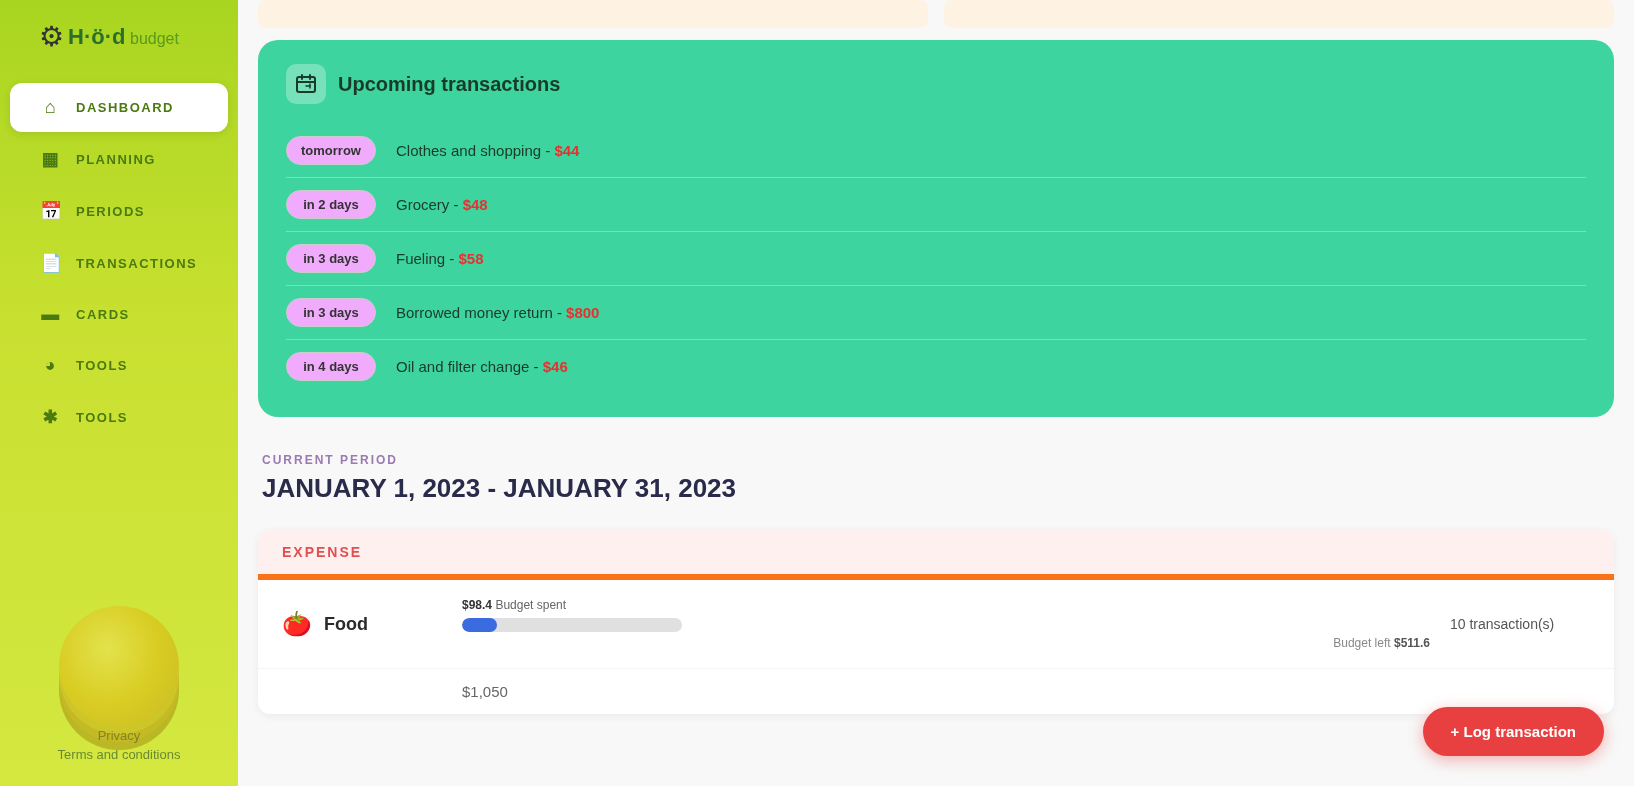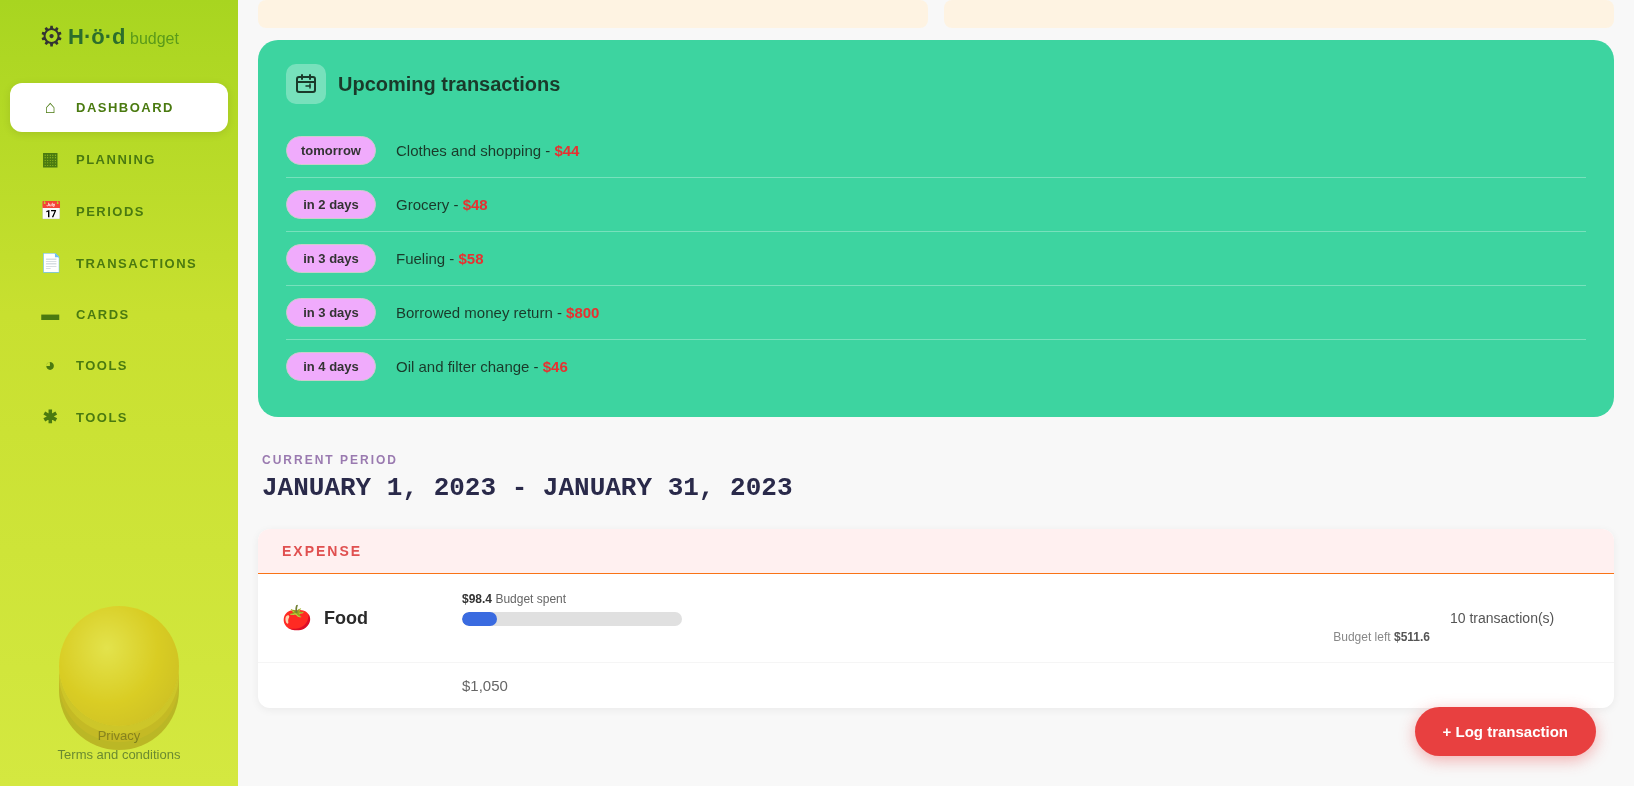--- a/index.html
+++ b/index.html
@@ -191,39 +191,38 @@
       font-weight: 700;
       letter-spacing: 2px;
       color: #9a7ab0;
       margin-bottom: 6px;
     }
     .period-dates {
       font-size: 26px;
       font-weight: 800;
       color: #2a2a4a;
       margin-bottom: 16px;
-      font-family: Liberation Mono, monospace;
     }
 
     
     .expense-section {
       margin: 0 20px;
       background: white;
       border-radius: 12px;
       overflow: hidden;
       box-shadow: 0 2px 8px rgba(0,0,0,0.06);
     }
     .expense-header {
       background: #fff0f0;
       padding: 14px 24px;
       font-size: 14px;
       font-weight: 800;
       letter-spacing: 2px;
       color: #e05050;
-      border-bottom: 1px solid #f97316;
+      border-bottom: 6px solid #f97316;
     }
     .expense-row {
       display: flex;
       align-items: center;
       padding: 18px 24px;
       border-bottom: 1px solid #f5f5f5;
       gap: 20px;
     }
     .expense-icon-label {
       display: flex;
@@ -278,21 +277,21 @@
     .transactions-count {
       font-size: 14px;
       color: #555;
       min-width: 140px;
     }
 
     
     .log-transaction-btn {
       position: fixed;
       bottom: 30px;
-      right: 38px;
+      right: 30px;
       background: #e84040;
       color: white;
       border: none;
       border-radius: 30px;
       padding: 16px 28px;
       font-size: 15px;
       font-weight: 700;
       cursor: pointer;
       box-shadow: 0 4px 16px rgba(232,64,64,0.4);
       display: flex;

